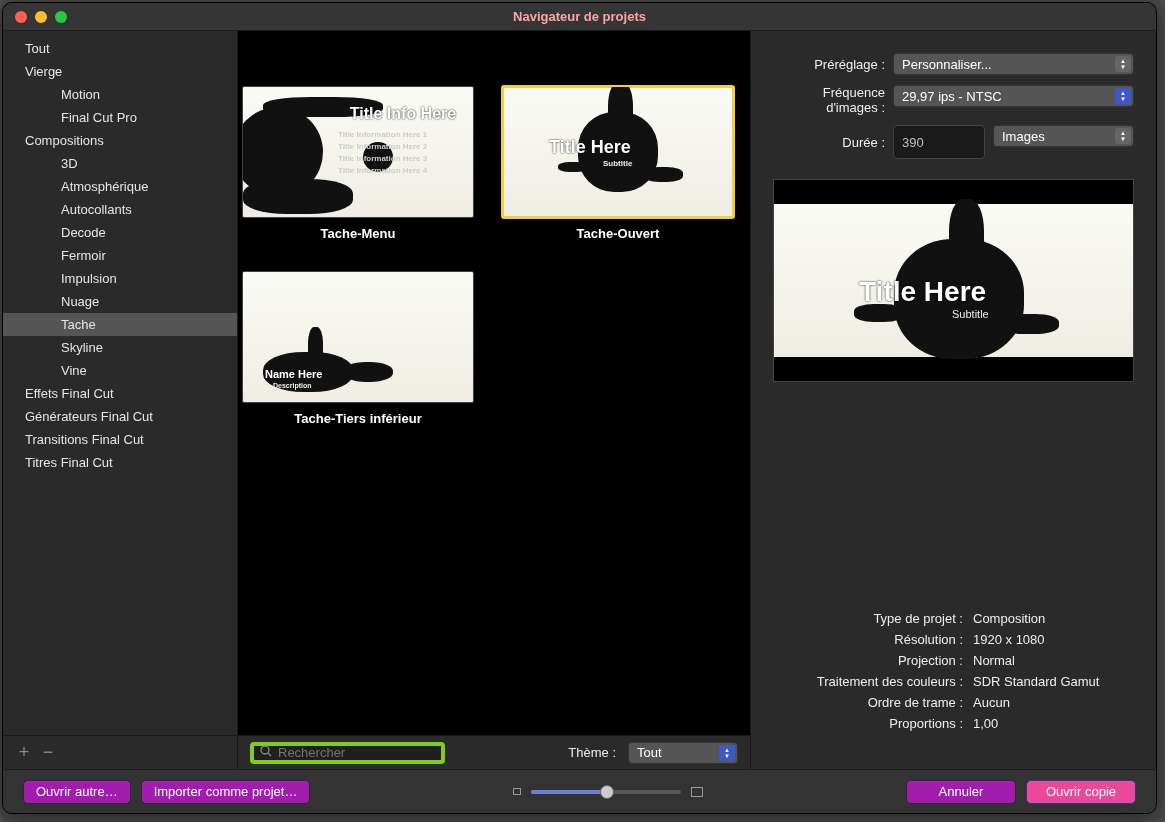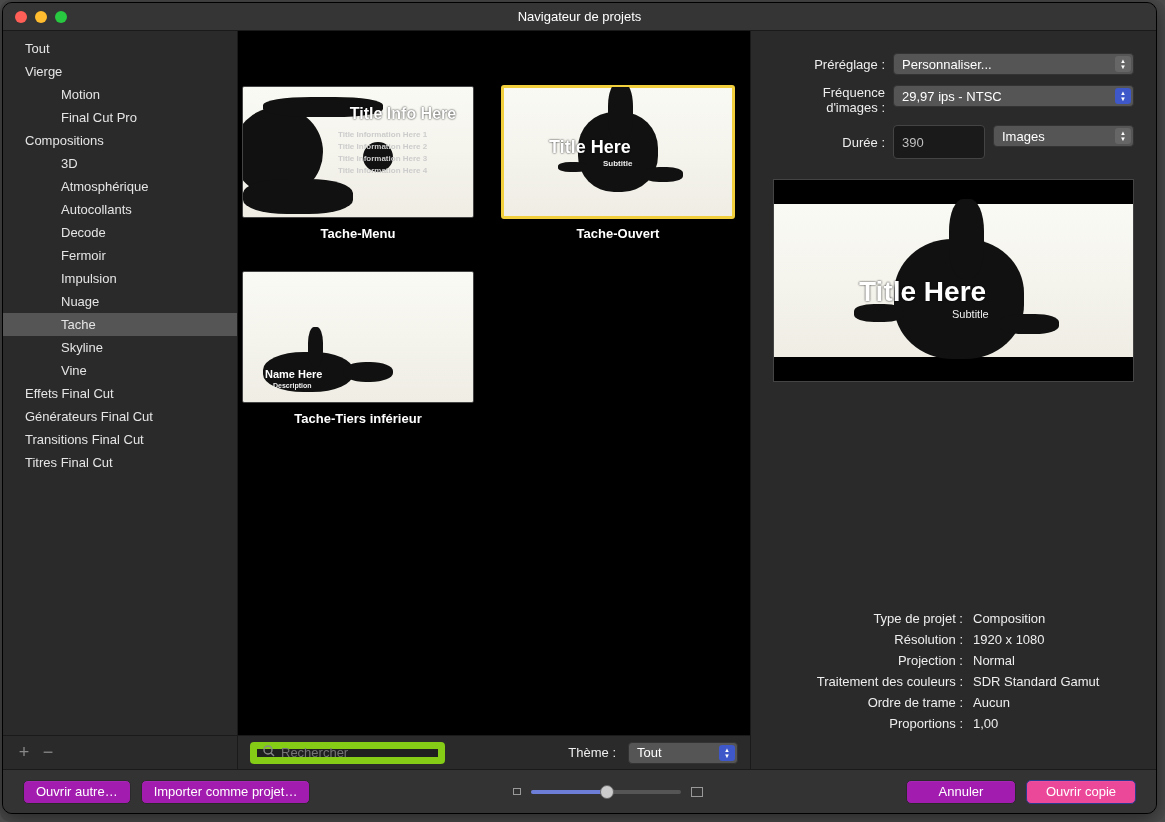--- a/index.html
+++ b/index.html
@@ -42,22 +42,22 @@
   }
   .traffic span {
     width: 12px; height: 12px; border-radius: 50%; display:inline-block;
   }
   .t-close { background: #ff5f57; }
   .t-min { background: #febc2e; }
   .t-max { background: #28c840; }
   .win-title {
     flex: 1;
     text-align: center;
-    font-weight: 400;
-    color: #ffffff;
+    font-weight: 700;
+    color: #fca5a5;
     font-size: 13px;
   }
   .body {
     flex: 1;
     display: flex;
     min-height: 0;
   }
   .sidebar {
     width: 235px;
     background: #2a2a2a;
@@ -172,21 +172,21 @@
     height:34px;
     background:#2a2a2a;
     border-top:1px solid #1a1a1a;
     display:flex;
     align-items:center;
     padding: 0 12px;
     gap: 12px;
   }
   .searchbox {
     background:#1f1f1f;
-    border:7px solid #84cc16;
+    border:4px solid #84cc16;
     border-radius:4px;
     height:22px;
     width:195px;
     display:flex;
     align-items:center;
     padding:0 6px;
     color:#888;
   }
   .searchbox .mag { margin-right:6px; font-size:12px;}
   .searchbox input{

